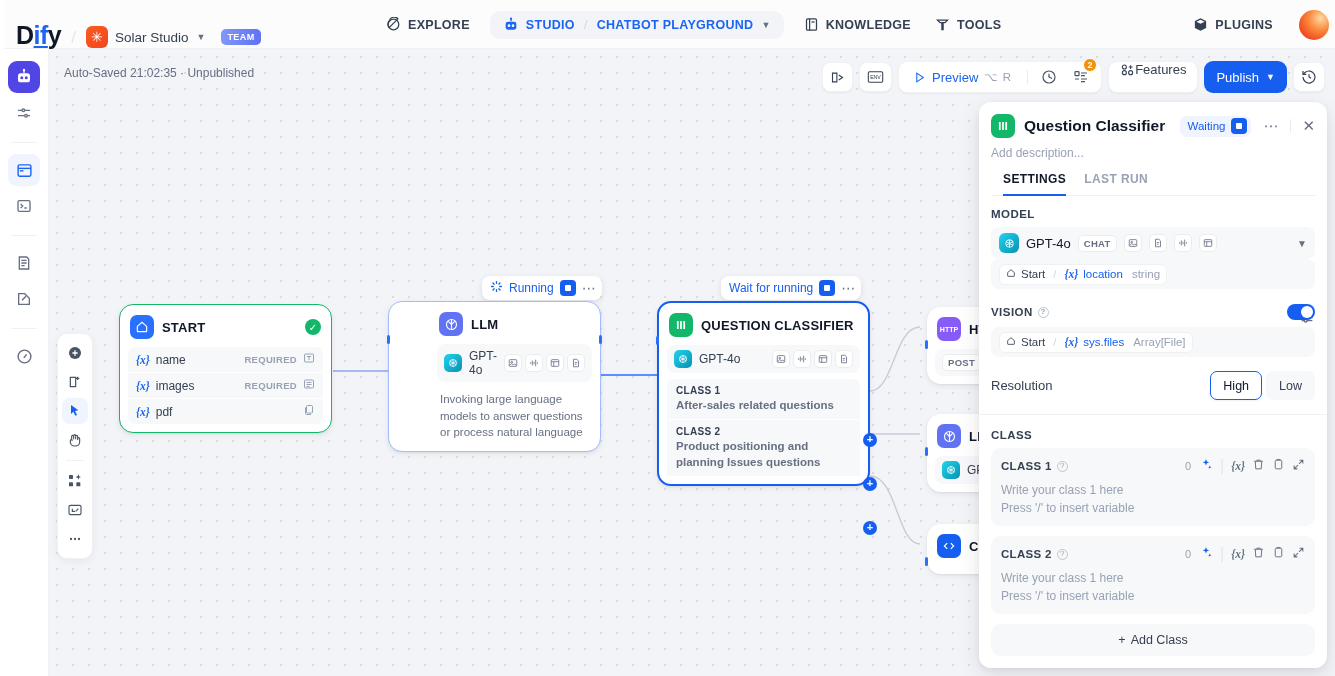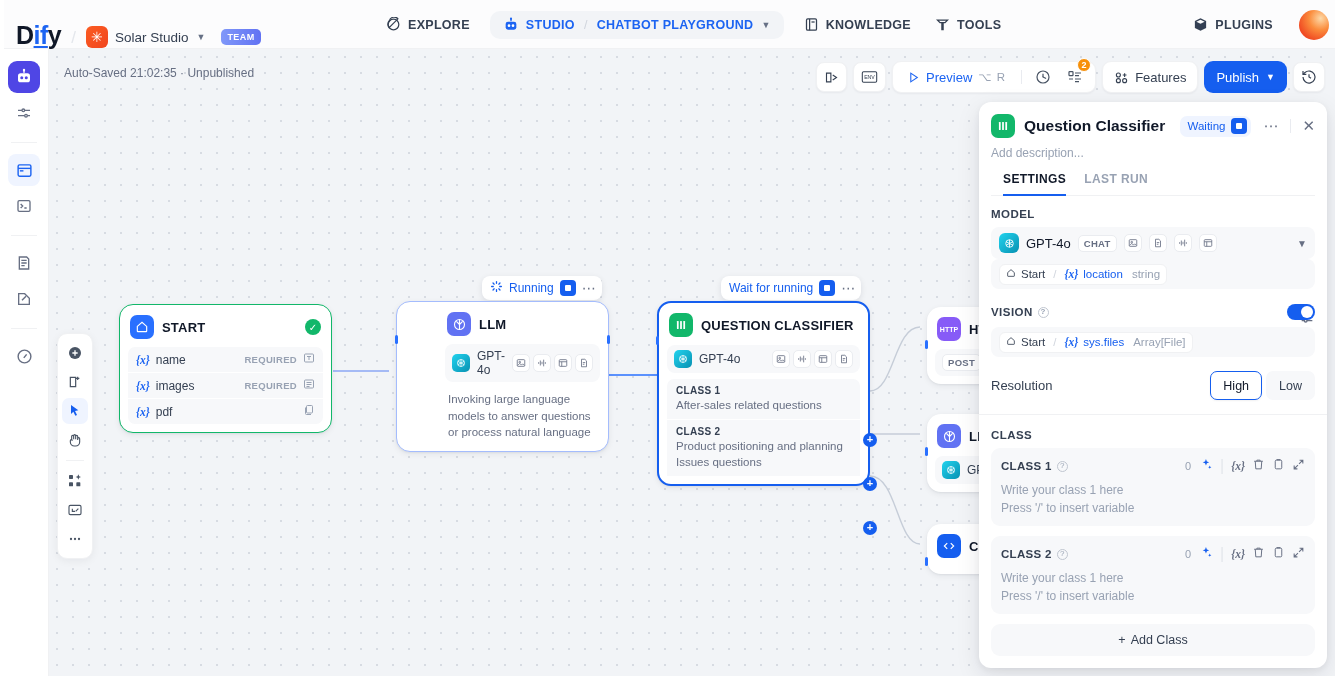--- a/index.html
+++ b/index.html
@@ -122,21 +122,21 @@
   .badge-dot {
     position: absolute; top: -6px; right: -2px;
     background: #f79009; color: #fff;
     font-size: 9px; font-weight: 700;
     width: 14px; height: 14px; border-radius: 50%;
     display: flex; align-items: center; justify-content: center;
     border: 1.5px solid #fff;
   }
   .features-btn {
     height: 32px; background: #fff; border: 1px solid #f0f1f3; border-radius: 9px;
-    display: flex; align-items: center; gap: 6px; padding: 0 11px;
+    display: flex; gap: 0; padding: 0 11px;
     font-size: 13px; color: #354052; font-weight: 500;
     box-shadow: 0 1px 2px rgba(16,24,40,.05); cursor: pointer;
   }
   .publish-btn {
     height: 32px; background: #155eef; border-radius: 9px; color: #fff;
     display: flex; align-items: center; gap: 6px; padding: 0 12px;
     font-size: 13px; font-weight: 500; cursor: pointer;
   }
 
   
@@ -184,21 +184,21 @@
   }
   .model-name { font-size: 12px; color: #354052; }
   .cap-icons { margin-left: auto; display: flex; gap: 3px; }
   .cap {
     width: 18px; height: 18px; border-radius: 5px; background: #fff;
     border: 1px solid #eaecf0; display:flex;align-items:center;justify-content:center;
     color: #676f83;
   }
   .class-item { background: #f7f8fa; padding: 6px 9px; }
   .class-label { font-size: 10px; font-weight: 700; color: #354052; letter-spacing: .3px; }
-  .class-text { font-size: 11.5px; color: #676f83; line-height: 1.4; margin-top: 1px; }
+  .class-text { font-size: 11.5px; color: #676f83; line-height: 1.4; margin-top: 1px; font-weight: bold; }
   .node-chip {
     position: absolute; background: #fff; border-radius: 8px;
     box-shadow: 0 2px 6px rgba(16,24,40,.1);
     display: flex; align-items: center; gap: 6px; height: 24px; padding: 0 6px 0 8px;
     font-size: 12px; font-weight: 500;
   }
   .chip-stop { width: 16px; height: 16px; border-radius: 4px; background: #155eef; display:flex;align-items:center;justify-content:center;}
   .chip-stop i { width: 6px; height: 6px; background: #fff; border-radius: 1px; display:block;}
   .plus-handle {
     position: absolute; width: 14px; height: 14px; border-radius: 50%;
@@ -596,21 +596,21 @@
             <path d="M5.6 18.4l2.1-2.1"></path>
             <path d="M16.3 7.7l2.1-2.1"></path>
           </svg>
       </span>
       <span style="color:#155eef">Running</span>
       <span class="chip-stop">
           <i></i>
         </span>
       <span style="color:#676f83;font-size:14px;">⋯</span>
     </div>
-    <div class="node" style="left:347px; top:252px; width:213px; border:1.5px solid #a4bcfd;padding-left:48px;">
+    <div class="node" style="left:339px; top:252px; width:213px; border:1.5px solid #a4bcfd;padding-left:48px;">
       <div class="port" style="left:-2px; top:33px;"></div>
       <div class="port" style="right:-2px; top:33px;"></div>
       <div class="node-head">
         <div class="node-ico" style="background:#6172f3;">
           <svg width="15" height="15" viewBox="0 0 24 24" fill="none" stroke="#fff" stroke-width="1.8">
               <circle cx="12" cy="12" r="8"></circle>
               <path d="M12 4v16M12 12l5-5M12 12l-5-5"></path>
             </svg>
         </div>
         <div class="node-title">LLM</div>

